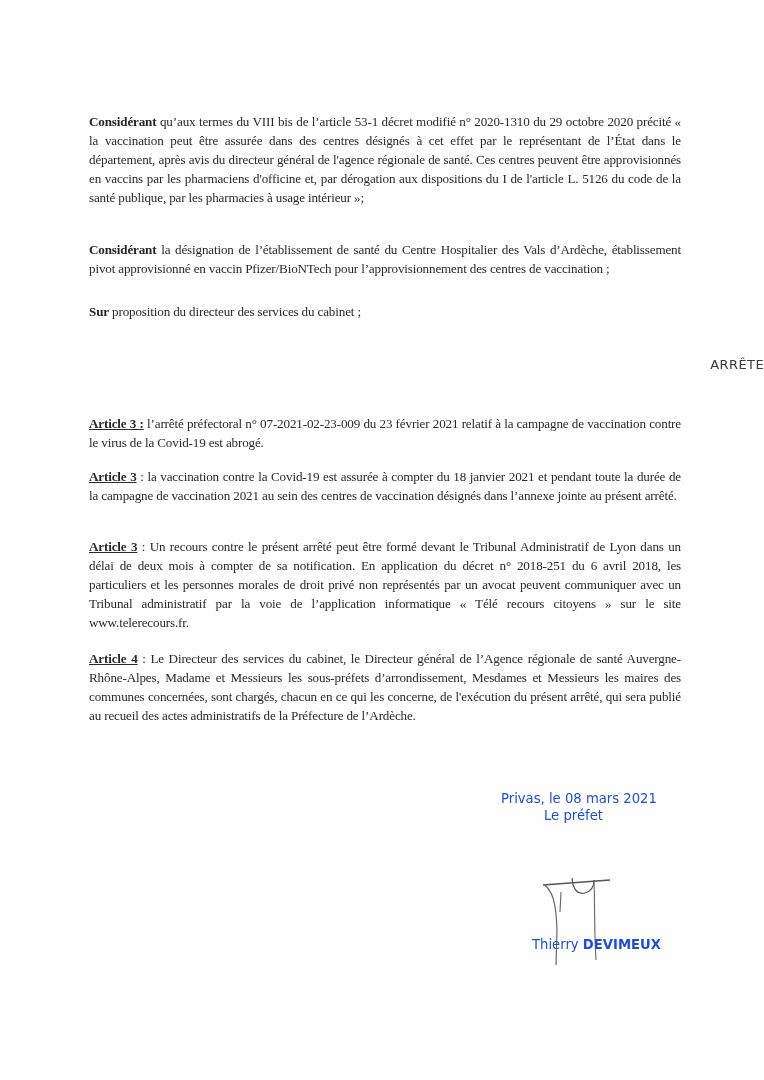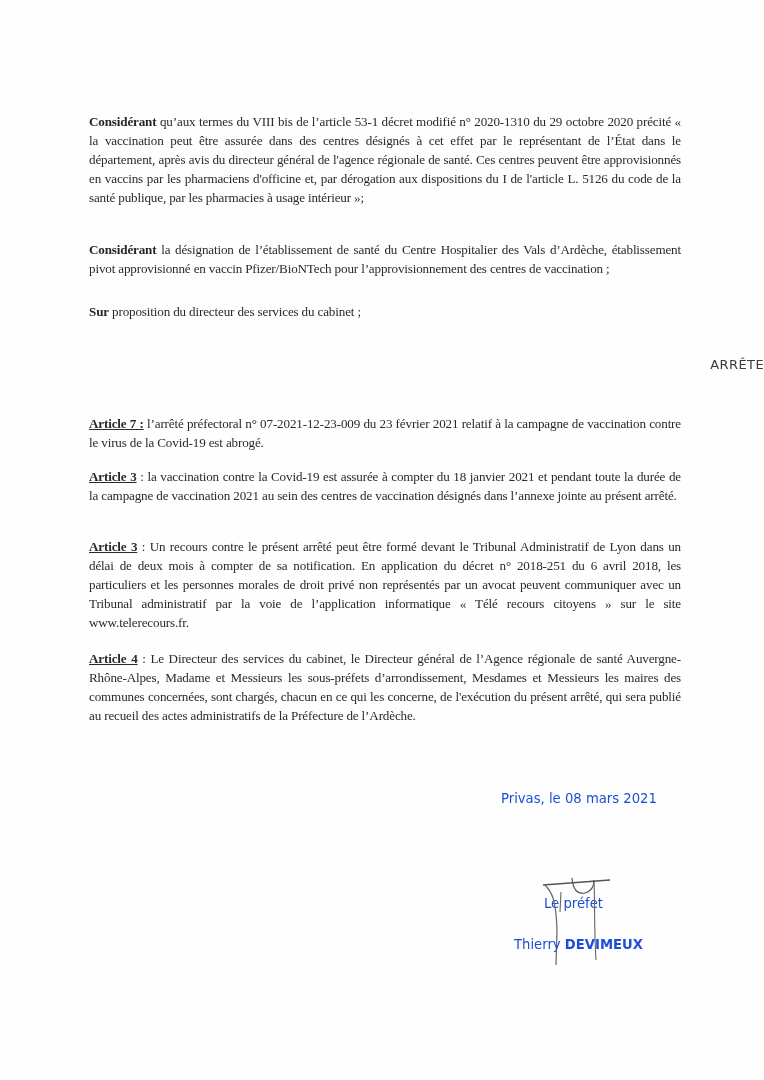--- a/index.html
+++ b/index.html
@@ -21,37 +21,37 @@
 <div class="page">
 
   <p class="para" style="top:112px; margin:0;"><b>Considérant</b><span> qu’aux termes du VIII bis de l’article 53-1 décret modifié n° 2020-1310 du 29 octobre 2020 précité « la vaccination peut être assurée dans des centres désignés à cet effet par le représentant de l’État dans le département, après avis du directeur général de l'agence régionale de santé. Ces centres peuvent être approvisionnés en vaccins par les pharmaciens d'officine et, par dérogation aux dispositions du I de l'article L. 5126 du code de la santé publique, par les pharmacies à usage intérieur »;</span></p>
 
   <p class="para" style="top:302px; margin:0;"><b>Sur</b><span> proposition du directeur des services du cabinet ;</span></p>
 
   <p class="para" style="top:240px; margin:0;"><b>Considérant</b><span> la désignation de l’établissement de santé du Centre Hospitalier des Vals d’Ardèche, établissement pivot approvisionné en vaccin Pfizer/BioNTech pour l’approvisionnement des centres de vaccination ;</span></p>
 
   <div class="heading">ARRÊTE</div>
 
-  <p class="para" style="top:414px; margin:0;"><span class="art">Article 7 :</span><span> l’arrêté préfectoral n° 07-2021-12-23-009 du 23 février 2021 relatif à la campagne de vaccination contre le virus de la Covid-19 est abrogé.</span></p>
+  <p class="para" style="top:414px; margin:0;"><span class="art">Article 3 :</span><span> l’arrêté préfectoral n° 07-2021-02-23-009 du 23 février 2021 relatif à la campagne de vaccination contre le virus de la Covid-19 est abrogé.</span></p>
 
   <p class="para" style="top:467px; margin:0;"><span class="art">Article 3</span><span> : la vaccination contre la Covid-19 est assurée à compter du 18 janvier 2021 et pendant toute la durée de la campagne de vaccination 2021 au sein des centres de vaccination désignés dans l’annexe jointe au présent arrêté.</span></p>
 
   <p class="para" style="top:537px; margin:0;"><span class="art">Article 3</span><span> : Un recours contre le présent arrêté peut être formé devant le Tribunal Administratif de Lyon dans un délai de deux mois à compter de sa notification. En application du décret n° 2018-251 du 6 avril 2018, les particuliers et les personnes morales de droit privé non représentés par un avocat peuvent communiquer avec un Tribunal administratif par la voie de l’application informatique « Télé recours citoyens » sur le site www.telerecours.fr.</span></p>
 
   <p class="para" style="top:649px; margin:0;"><span class="art">Article 4</span><span> : Le Directeur des services du cabinet, le Directeur général de l’Agence régionale de santé Auvergne-Rhône-Alpes, Madame et Messieurs les sous-préfets d’arrondissement, Mesdames et Messieurs les maires des communes concernées, sont chargés, chacun en ce qui les concerne, de l'exécution du présent arrêté, qui sera publié au recueil des actes administratifs de la Préfecture de l’Ardèche.</span></p>
 
   <div class="right" style="left:501px; top:791px;">Privas, le 08 mars 2021</div>
 
-  <div class="right" style="left:544px; top:896px;">Le préfet</div>
+  <div class="right" style="left:544px; top:808px;">Le préfet</div>
 
   <div class="sig">
     <svg width="764" height="1080" style="left:0;top:0;">
       <path d="M543 885 L610 880" stroke="#555" stroke-width="1.3" fill="none"></path>
       <path d="M545 885 C552 892,556 900,557 930 L556 965" stroke="#666" stroke-width="1.2" fill="none"></path>
       <path d="M561 892 L560 912" stroke="#666" stroke-width="1.1" fill="none"></path>
       <path d="M572 878 C573 890,578 895,585 893 C592 891,594 886,594 880" stroke="#555" stroke-width="1.2" fill="none"></path>
       <path d="M594 880 C595 905,594 930,596 960" stroke="#666" stroke-width="1.1" fill="none"></path>
     </svg>
   </div>
 
-  <div class="right" style="left:514px; top:937px;"><span>Thierry</span> <b>DEVIMEUX</b></div>
+  <div class="right" style="left:532px; top:937px;"><span>Thierry</span> <b>DEVIMEUX</b></div>
 
 </div>
 
 </body></html>

